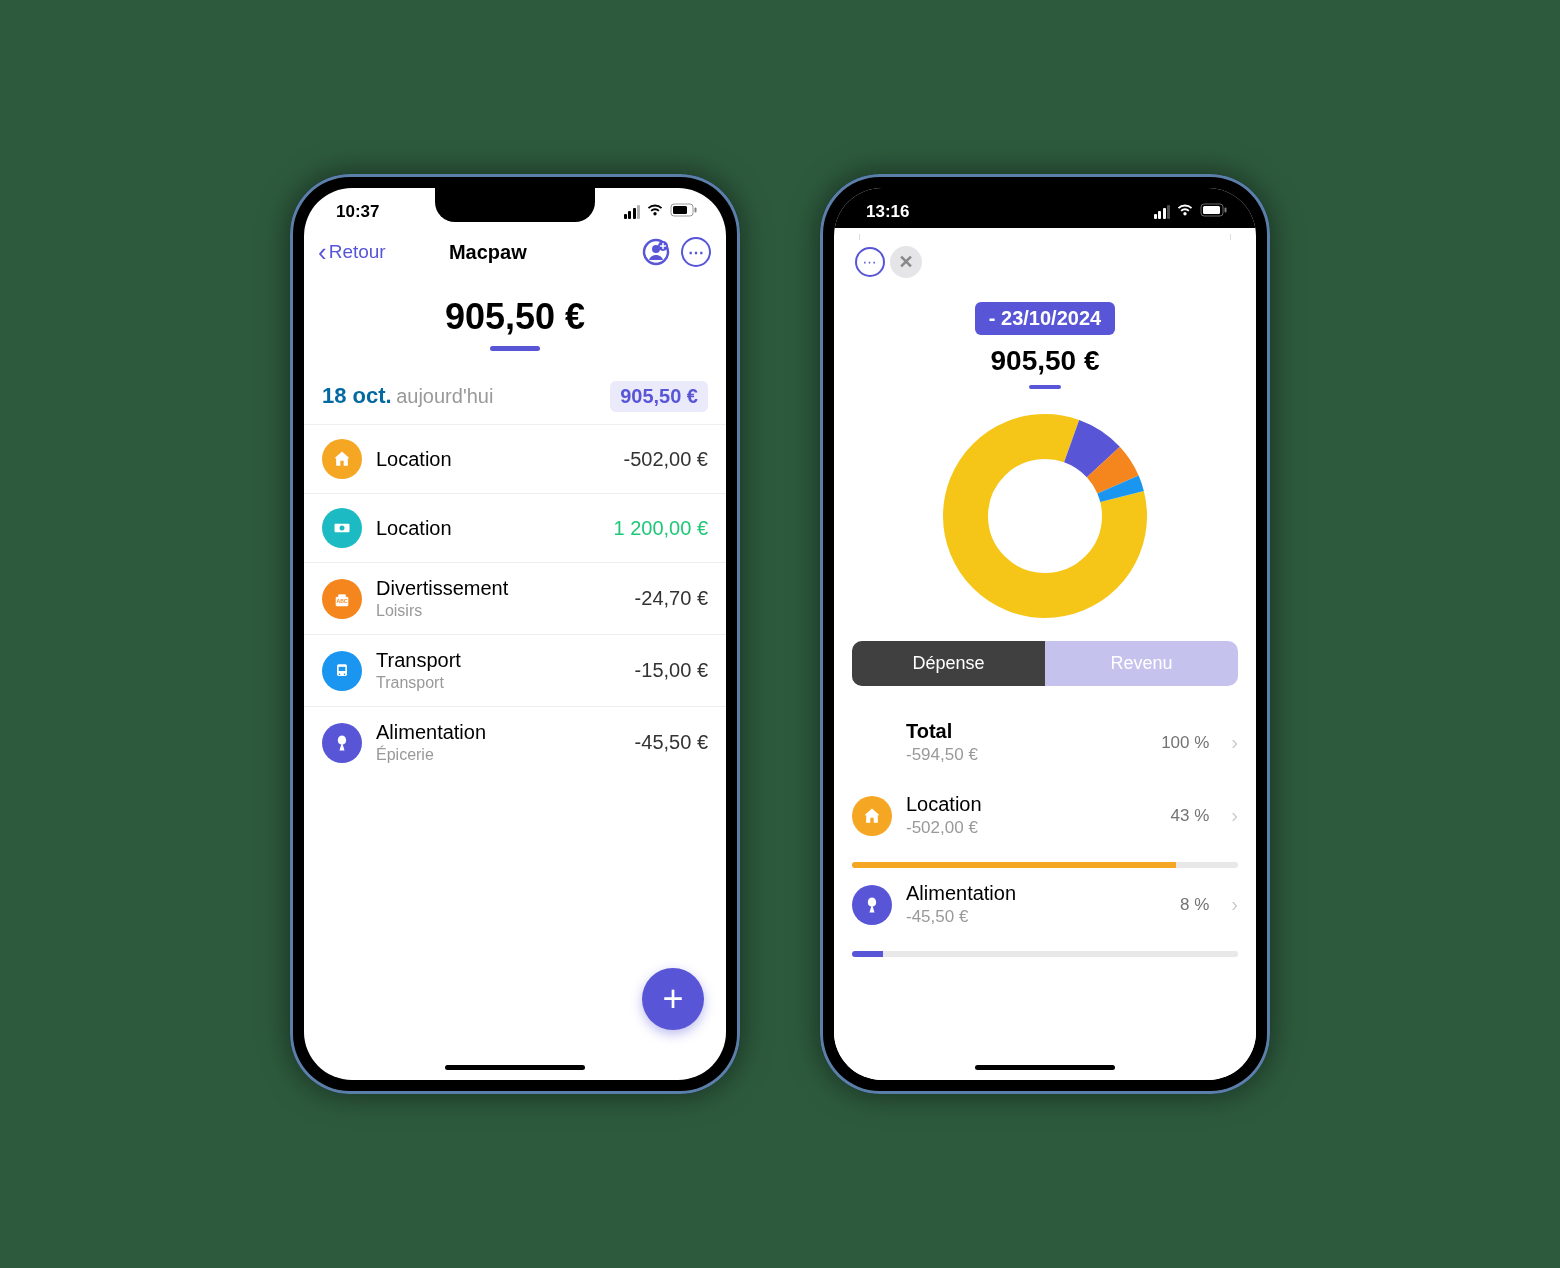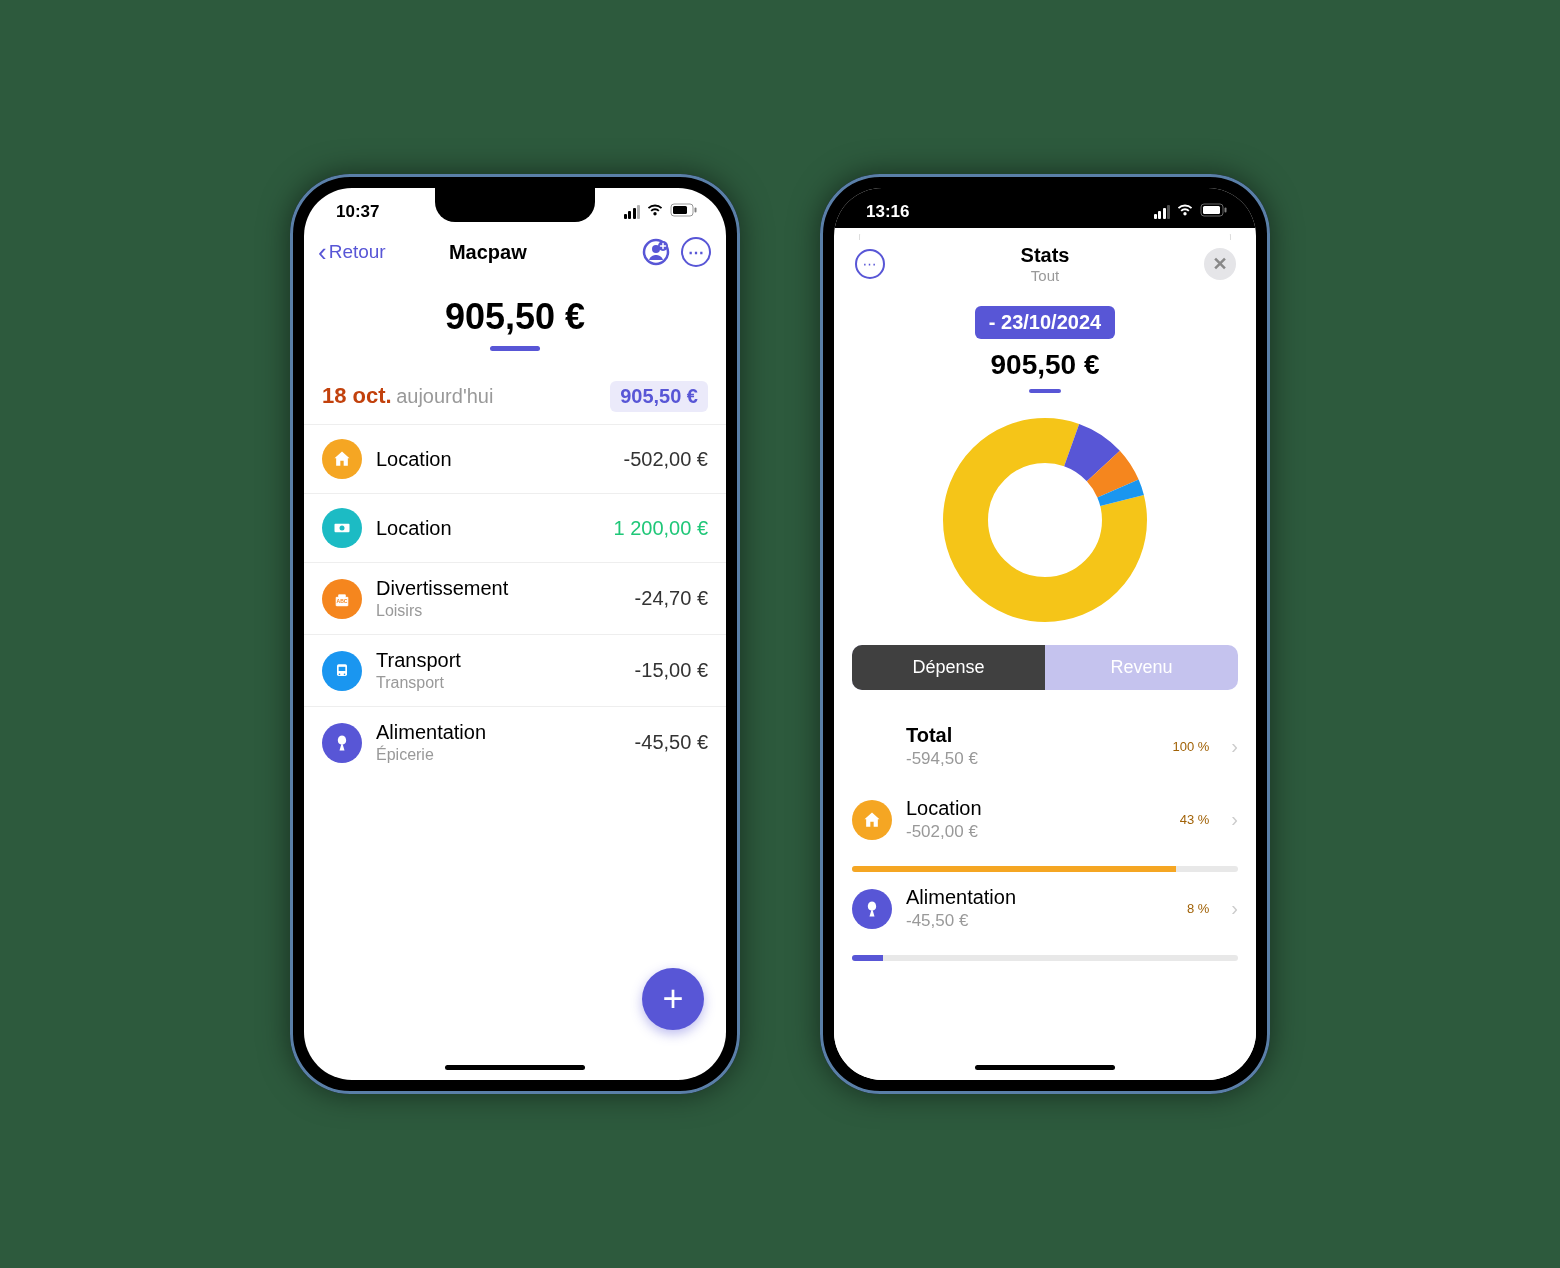--- a/index.html
+++ b/index.html
@@ -91,21 +91,21 @@
       width: 50px; height: 5px; background: #5856d6;
       margin: 8px auto 0; border-radius: 3px;
     }
 
     .date-header {
       display: flex;
       justify-content: space-between;
       align-items: baseline;
       padding: 24px 18px 12px;
     }
-    .date-main { color: #c2410c; font-size: 22px; font-weight: 700; }
+    .date-main { color: #0369a1; font-size: 22px; font-weight: 700; }
     .date-sub { color: #999; font-size: 20px; font-weight: 400; }
     .date-balance {
       background: #ebeafa; color: #5856d6;
       padding: 4px 10px; border-radius: 6px;
       font-size: 20px; font-weight: 600;
     }
 
     .tx-list { flex: 1; }
     .tx-row {
       display: flex;
@@ -207,21 +207,21 @@
     .stat-row {
       display: flex; align-items: center;
       padding: 14px 18px; gap: 14px;
       border-top: 1px solid #eee;
     }
     .stat-row:first-of-type { border-top: none; }
     .stat-icon-placeholder { width: 40px; flex-shrink: 0; }
     .stat-body { flex: 1; display: flex; flex-direction: column; gap: 2px; }
     .stat-title { font-size: 20px; font-weight: 700; }
     .stat-amount { font-size: 17px; color: #999; }
-    .stat-pct { font-size: 13px; color: #a16207; margin-right: 8px; }
+    .stat-pct { font-size: 17px; color: #737373; margin-right: 8px; }
     .chevron-right { color: #ccc; font-size: 20px; }
     .stat-bar {
       margin: 10px 18px 0;
       height: 6px; border-radius: 3px;
       background: #e8e8e8; overflow: hidden;
     }
     .stat-bar-fill { height: 100%; }
 
     .signal-icon { display: inline-flex; gap: 1.5px; align-items: flex-end; }
     .signal-icon span { width: 3px; background: currentColor; border-radius: 1px; }
@@ -391,24 +391,20 @@
       </div>
     </div>
 
     <div style="background:#fff; border-radius: 12px 12px 0 0; margin-top:6px; flex:1; display:flex; flex-direction:column; position:relative; overflow:hidden;">
       <div style="position:absolute; top:-8px; left:6%; right:6%; height:14px; border:1px solid #ddd; border-radius:10px 10px 0 0; border-bottom:none;"></div>
 
       <div class="stats-nav">
         <div class="stats-nav-left">
           <div class="dots-icon">⋯</div>
         </div>
-        <div class="stats-title-box">
-          <div class="stats-title">Stats</div>
-          <div class="stats-subtitle">Tout</div>
-        </div>
         <div class="stats-nav-right">
           <div class="close-icon">✕</div>
         </div>
       </div>
 
       <div class="center-wrap">
         <div class="date-pill">- 23/10/2024</div>
       </div>
 
       <div class="balance" style="padding-top:10px;">

